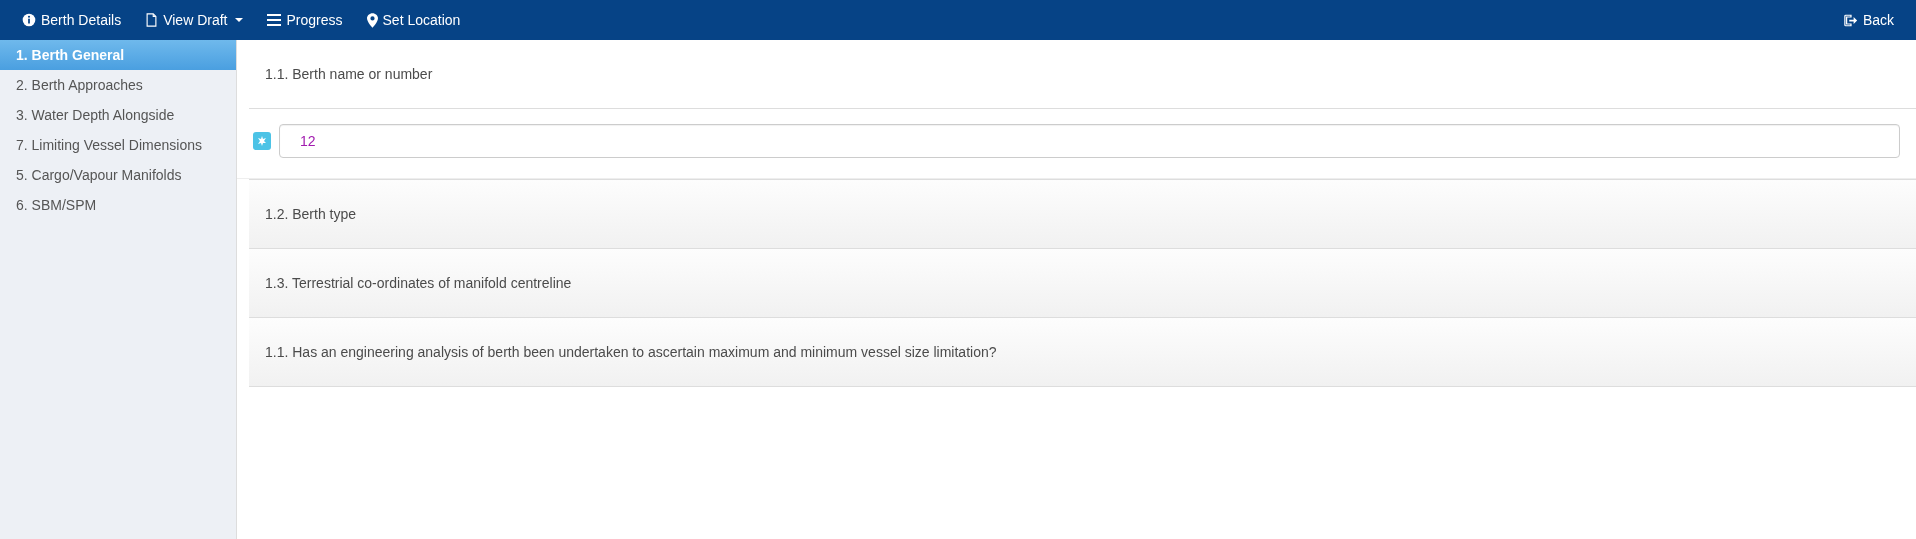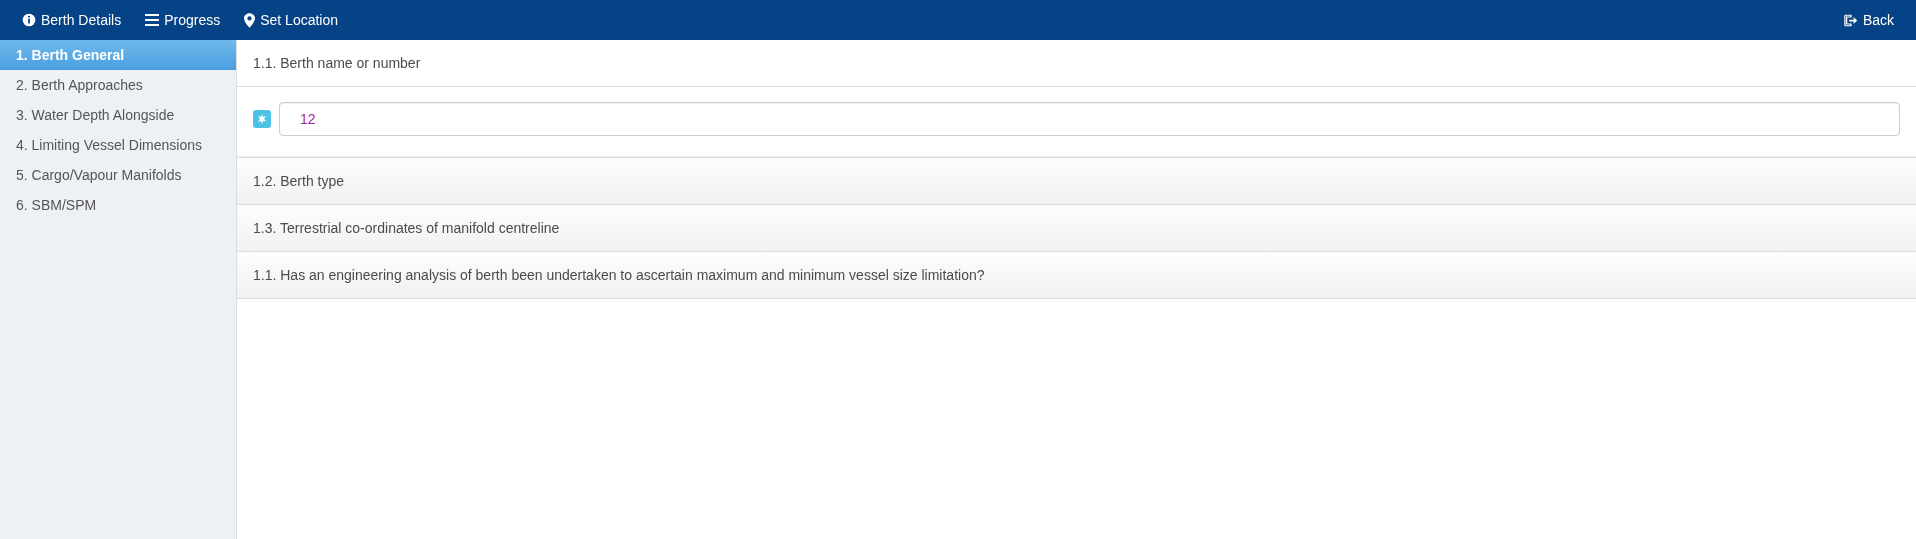--- a/index.html
+++ b/index.html
@@ -67,23 +67,24 @@
   }
   .main {
     flex: 1;
     background: #fff;
   }
   .panel-group { }
   .panel-heading {
     background: linear-gradient(#fdfdfd, #f1f1f1);
     border-top: 1px solid #ddd;
     border-bottom: 1px solid #ddd;
-    padding: 15px 16px;
+    padding: 26px 16px;
     color: #4b4b4b;
     cursor: pointer;
+    margin-left: 12px;
   }
   .panel-heading.first-open {
     background: #fff;
     border-top: none;
   }
   .panel-body {
     padding: 15px 16px 20px 16px;
     border-bottom: 1px solid #eee;
   }
   .input-row {
@@ -126,20 +127,30 @@
         <svg width="14" height="14" viewBox="0 0 16 16" fill="#fff">
             <circle cx="8" cy="8" r="7.2"></circle>
             <rect x="7" y="6.5" width="2" height="5.5" fill="#064386"></rect>
             <circle cx="8" cy="4.3" r="1.2" fill="#064386"></circle>
           </svg>
       </span>
       <span>Berth Details</span>
     </div>
     <div class="nav-item">
       <span class="icon">
+        <svg width="13" height="14" viewBox="0 0 14 16" fill="none" stroke="#fff" stroke-width="1.3">
+            <path d="M2 1h7l3 3v11H2z"></path>
+            <path d="M9 1v3h3"></path>
+          </svg>
+      </span>
+      <span>View Draft</span>
+      <span class="caret-down"></span>
+    </div>
+    <div class="nav-item">
+      <span class="icon">
         <svg width="14" height="12" viewBox="0 0 14 12" fill="#fff">
             <rect x="0" y="0" width="14" height="2"></rect>
             <rect x="0" y="5" width="14" height="2"></rect>
             <rect x="0" y="10" width="14" height="2"></rect>
           </svg>
       </span>
       <span>Progress</span>
     </div>
     <div class="nav-item">
       <span class="icon">
@@ -169,21 +180,21 @@
     <div class="sidebar-item active">
       <span>1. Berth General</span>
     </div>
     <div class="sidebar-item">
       <span>2. Berth Approaches</span>
     </div>
     <div class="sidebar-item">
       <span>3. Water Depth Alongside</span>
     </div>
     <div class="sidebar-item">
-      <span>4. Limiting Vessel Dimensions</span>
+      <span>7. Limiting Vessel Dimensions</span>
     </div>
     <div class="sidebar-item">
       <span>5. Cargo/Vapour Manifolds</span>
     </div>
     <div class="sidebar-item">
       <span>6. SBM/SPM</span>
     </div>
   </div>
 
   <div class="main">

